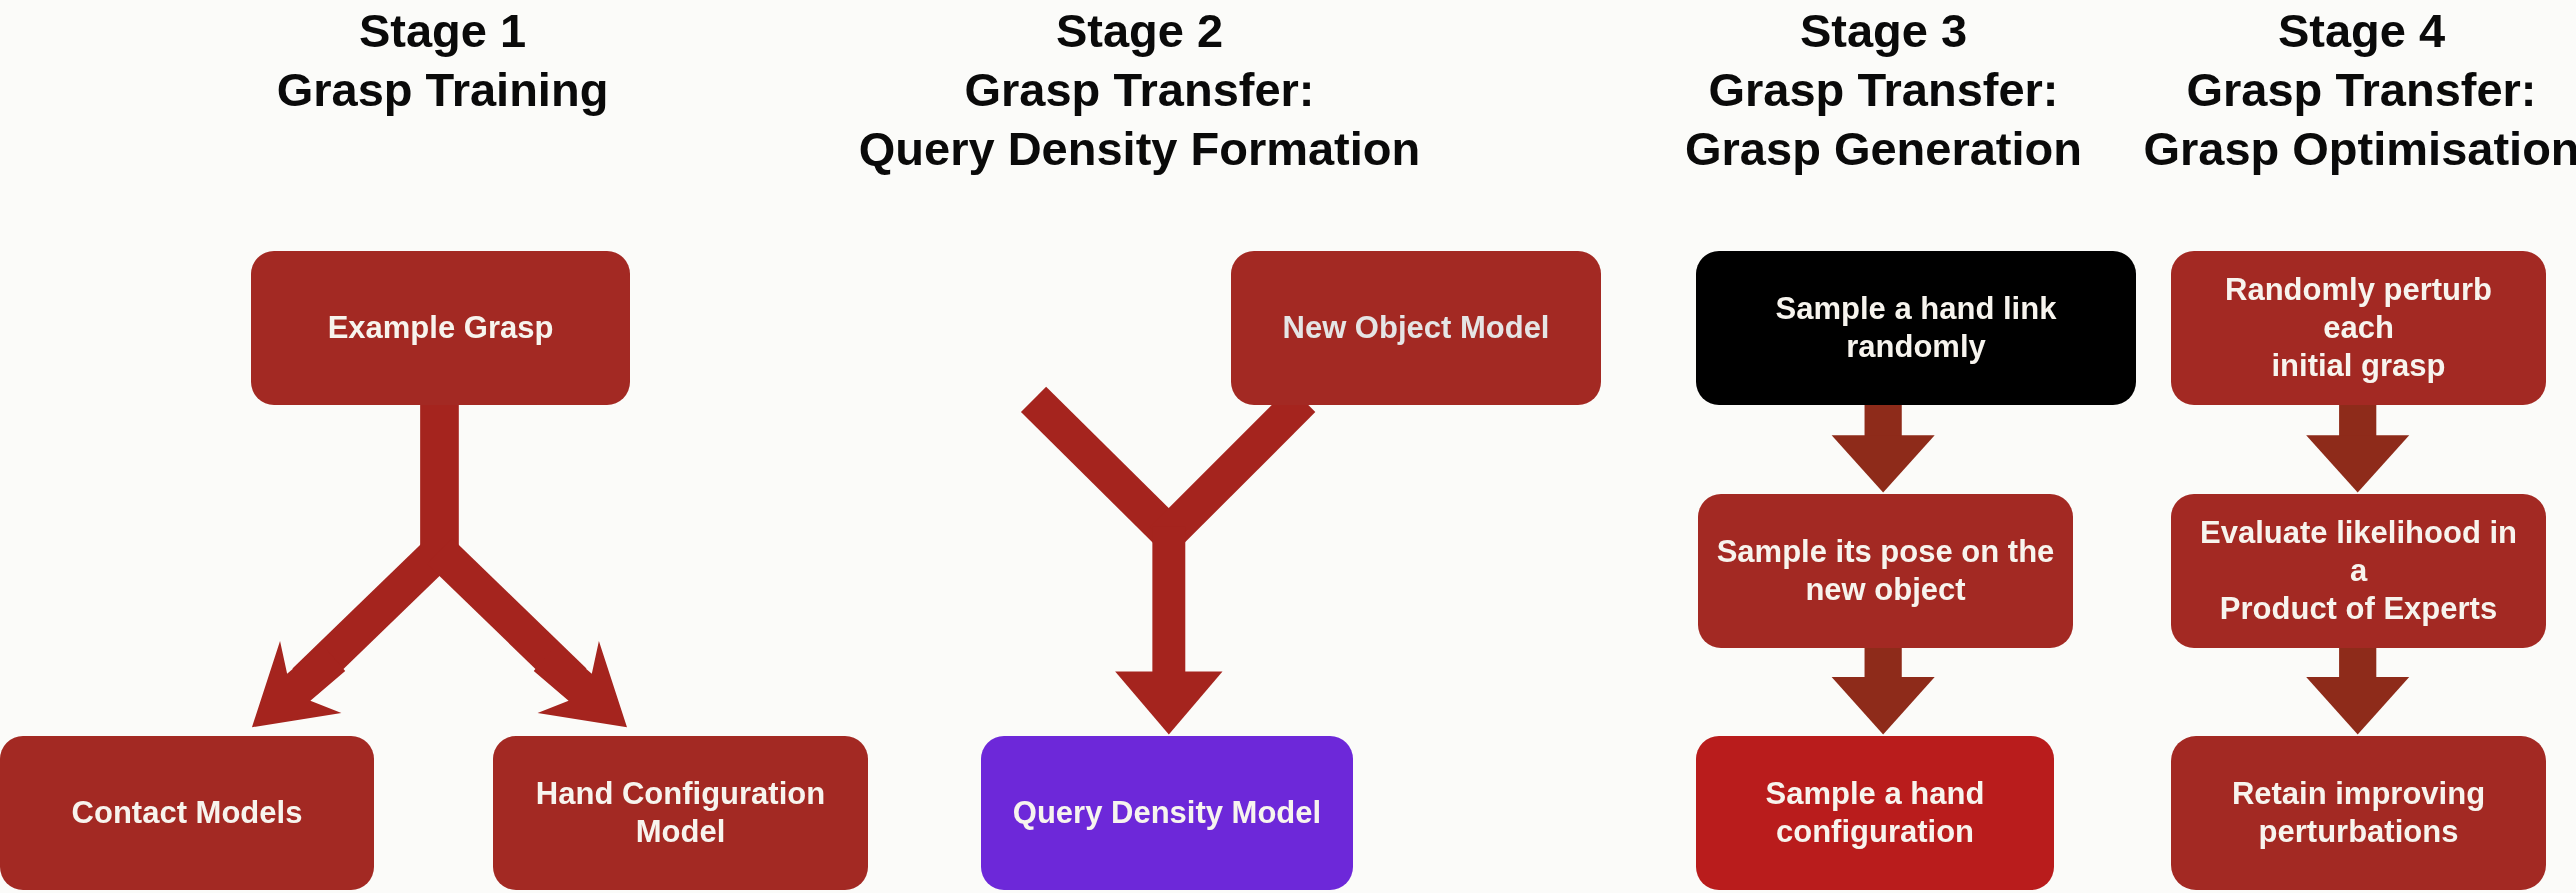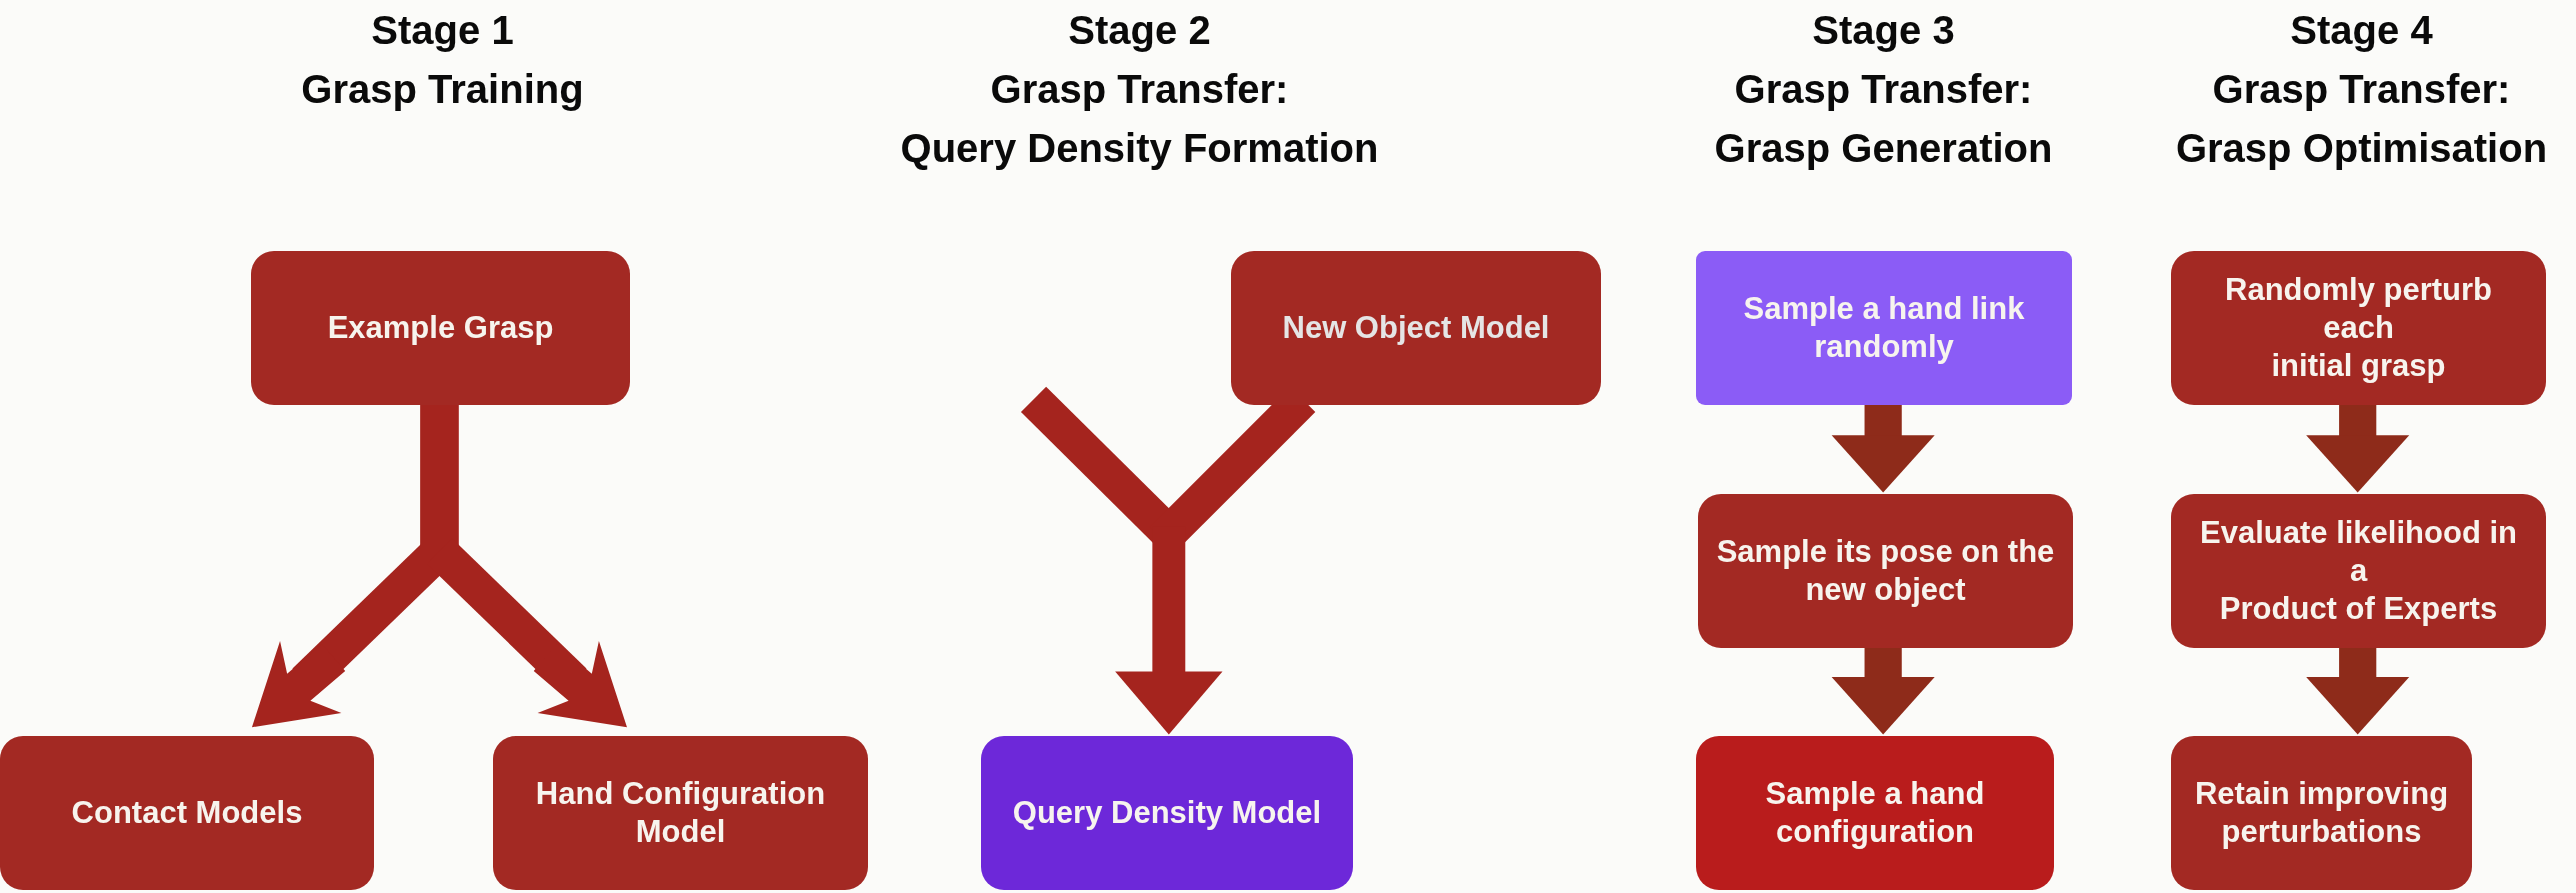--- a/index.html
+++ b/index.html
@@ -18,21 +18,21 @@
     position: absolute;
     left: 0;
     top: 0;
     pointer-events: none;
   }
   .stage-title {
     position: absolute;
     top: 1.4px;
     width: 787px;
     text-align: center;
-    font-size: 40px;
+    font-size: 47px;
     line-height: 59px;
     font-weight: 700;
     letter-spacing: 0px;
   }
   .box {
     position: absolute;
     display: flex;
     align-items: center;
     justify-content: center;
     border-radius: 23px;
@@ -115,40 +115,40 @@
 Model</span>
   </div>
 
   <div class="box" style="left: 1231px; top: 251px; width: 370px; height: 154px; background: rgb(163, 41, 35);">
     <span class="box-label" style="color: #e5e5e5;">New Object Model</span>
   </div>
   <div class="box" style="left: 981px; top: 736px; width: 372px; height: 154px; background: #6d28d9;">
     <span class="box-label" style="color: rgb(247, 244, 238);">Query Density Model</span>
   </div>
 
-  <div class="box" style="left: 1696px; top: 251px; width: 376px; height: 154px; background: #8b5cf6; border-radius: 9px;">
+  <div class="box" style="left: 1696px; top: 251px; width: 440px; height: 154px; background: #000000;">
     <span class="box-label" style="color: rgb(247, 244, 238);">Sample a hand link
 randomly</span>
   </div>
   <div class="box" style="left: 1698px; top: 494px; width: 375px; height: 154px; background: rgb(163, 41, 35);">
     <span class="box-label" style="color: rgb(247, 244, 238);">Sample its pose on the
 new object</span>
   </div>
   <div class="box" style="left: 1696px; top: 736px; width: 358px; height: 154px; background: #b91c1c;">
     <span class="box-label" style="color: rgb(247, 244, 238);">Sample a hand
 configuration</span>
   </div>
 
   <div class="box" style="left: 2171px; top: 251px; width: 375px; height: 154px; background: rgb(163, 41, 35);">
     <span class="box-label" style="color: rgb(247, 244, 238);">Randomly perturb each
 initial grasp</span>
   </div>
   <div class="box" style="left: 2171px; top: 494px; width: 375px; height: 154px; background: rgb(163, 41, 35);">
     <span class="box-label" style="color: rgb(247, 244, 238);">Evaluate likelihood in a
 Product of Experts</span>
   </div>
-  <div class="box" style="left: 2171px; top: 736px; width: 301px; height: 154px; background: rgb(163, 41, 35);">
+  <div class="box" style="left: 2171px; top: 736px; width: 375px; height: 154px; background: rgb(163, 41, 35); border-radius: 25px;">
     <span class="box-label" style="color: rgb(247, 244, 238);">Retain improving
 perturbations</span>
   </div>
 
 </div>
 
 
 </body></html>

